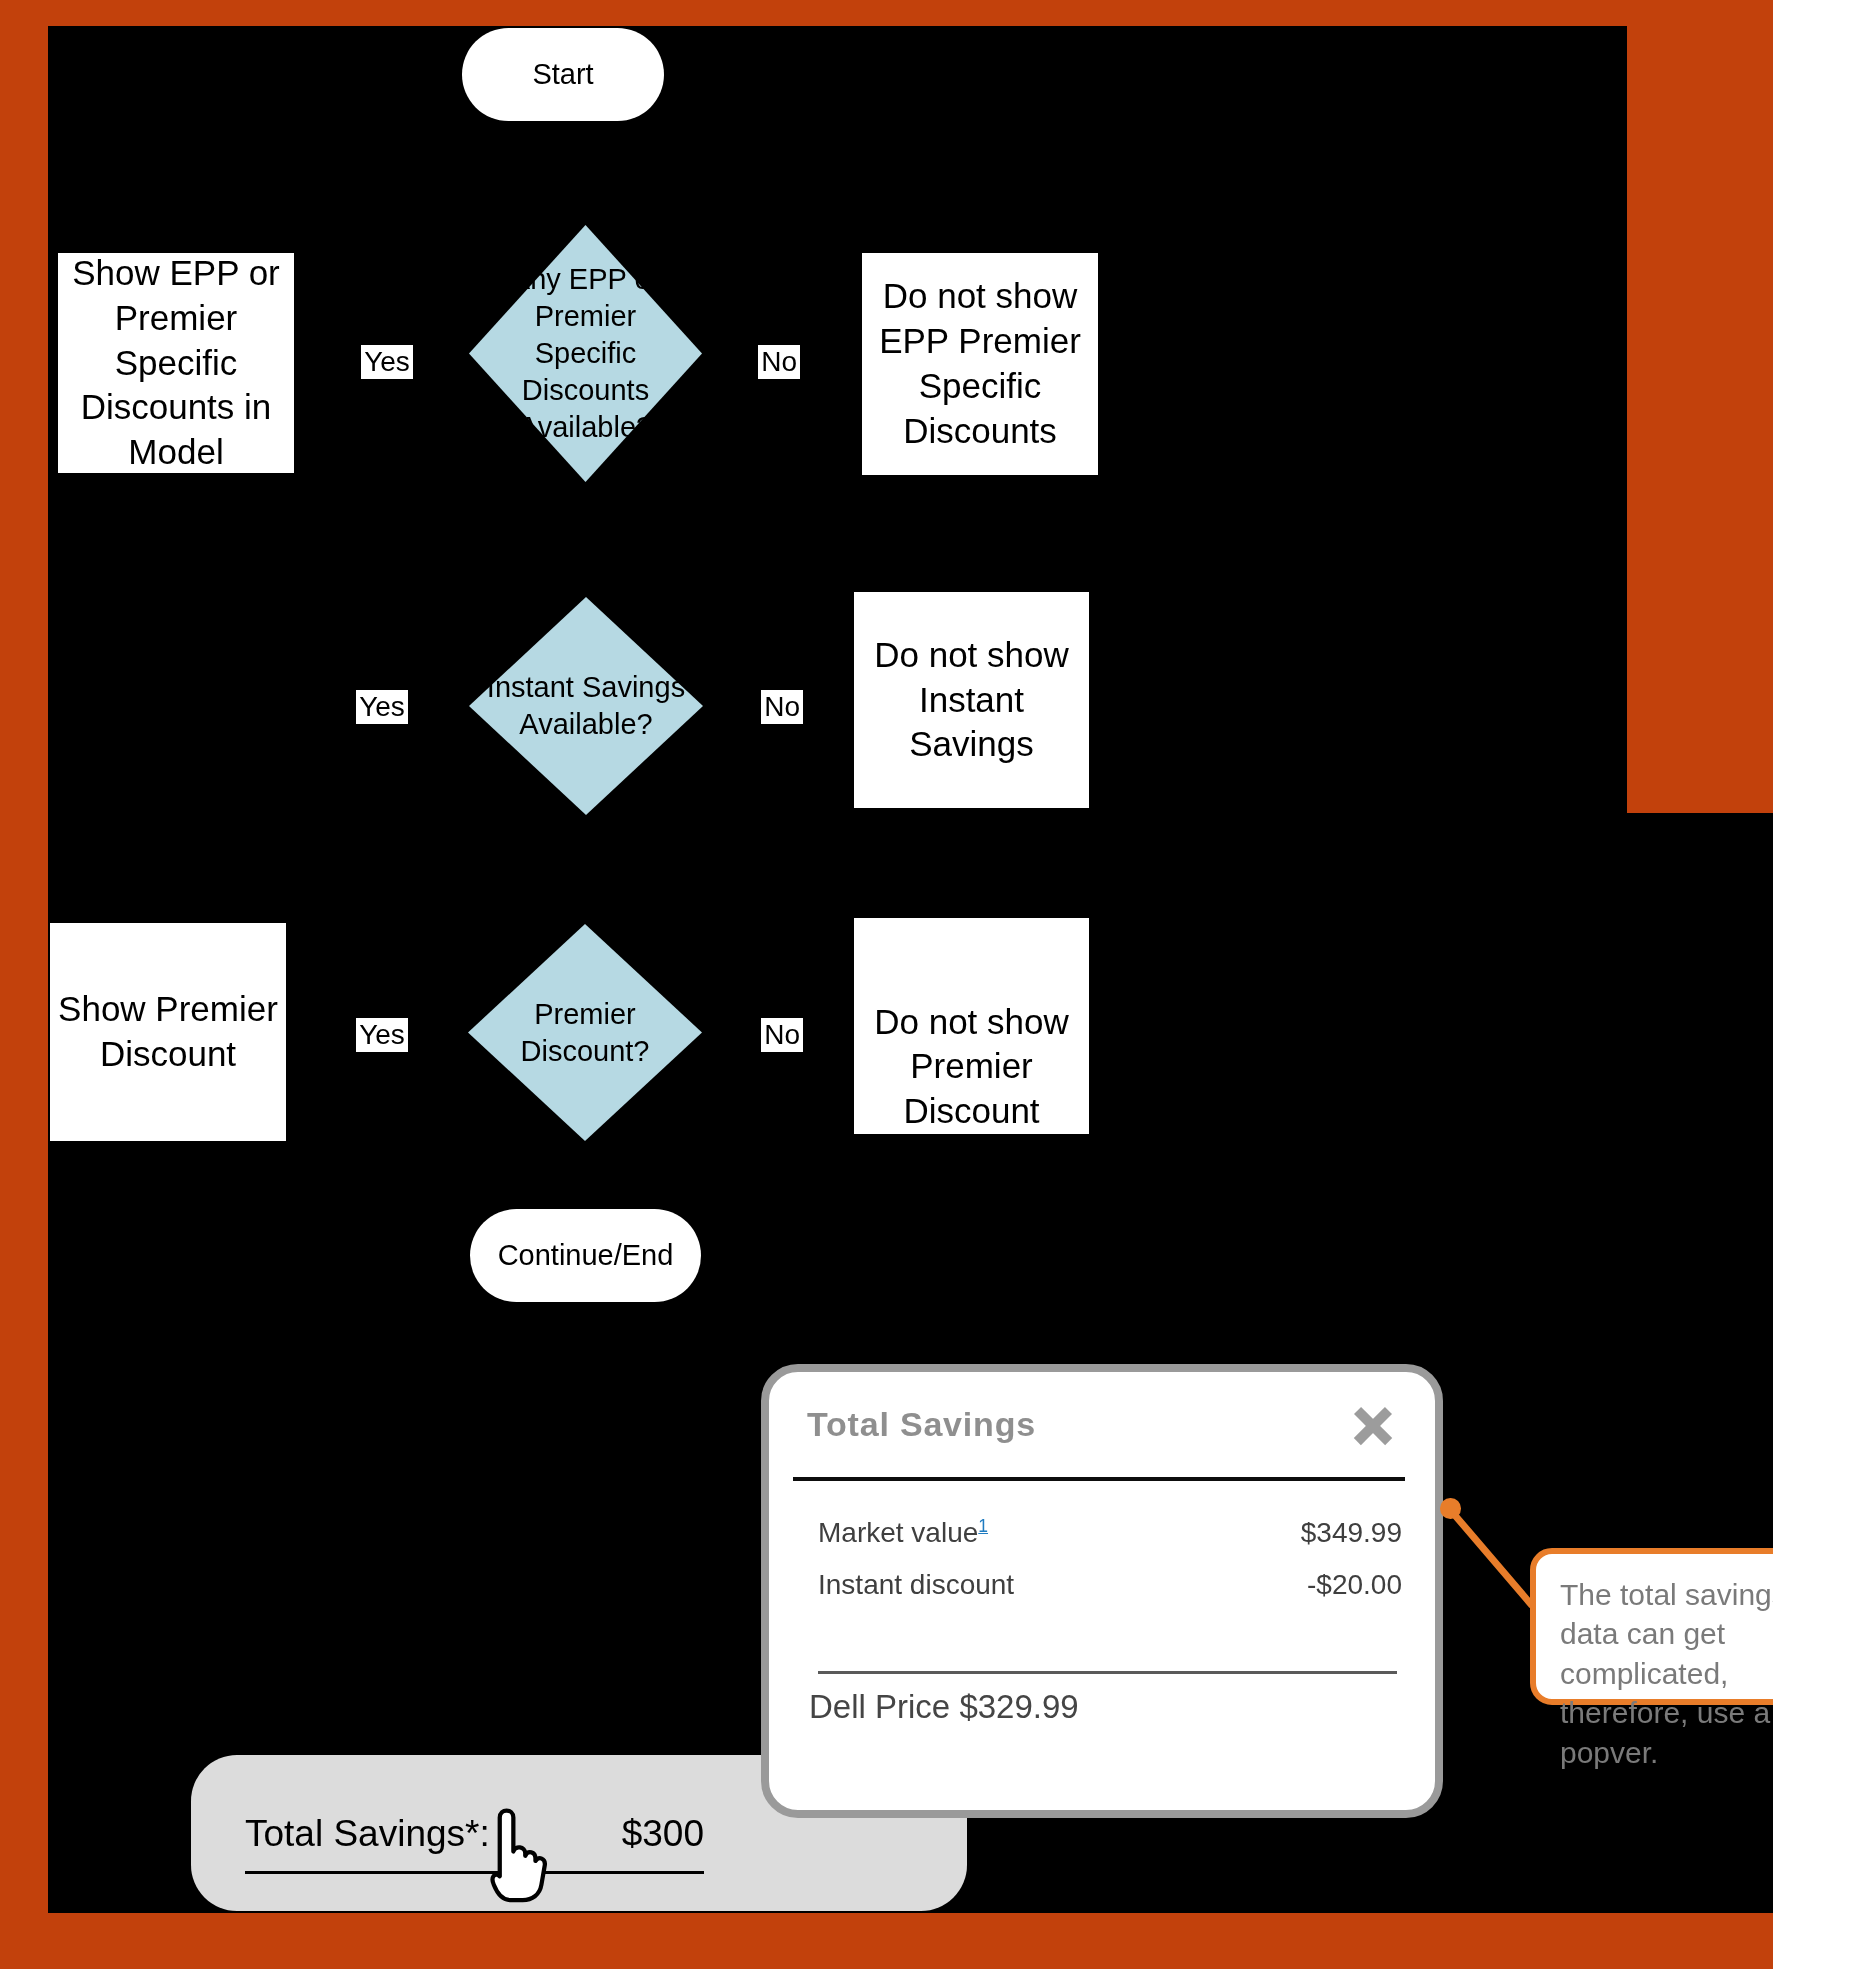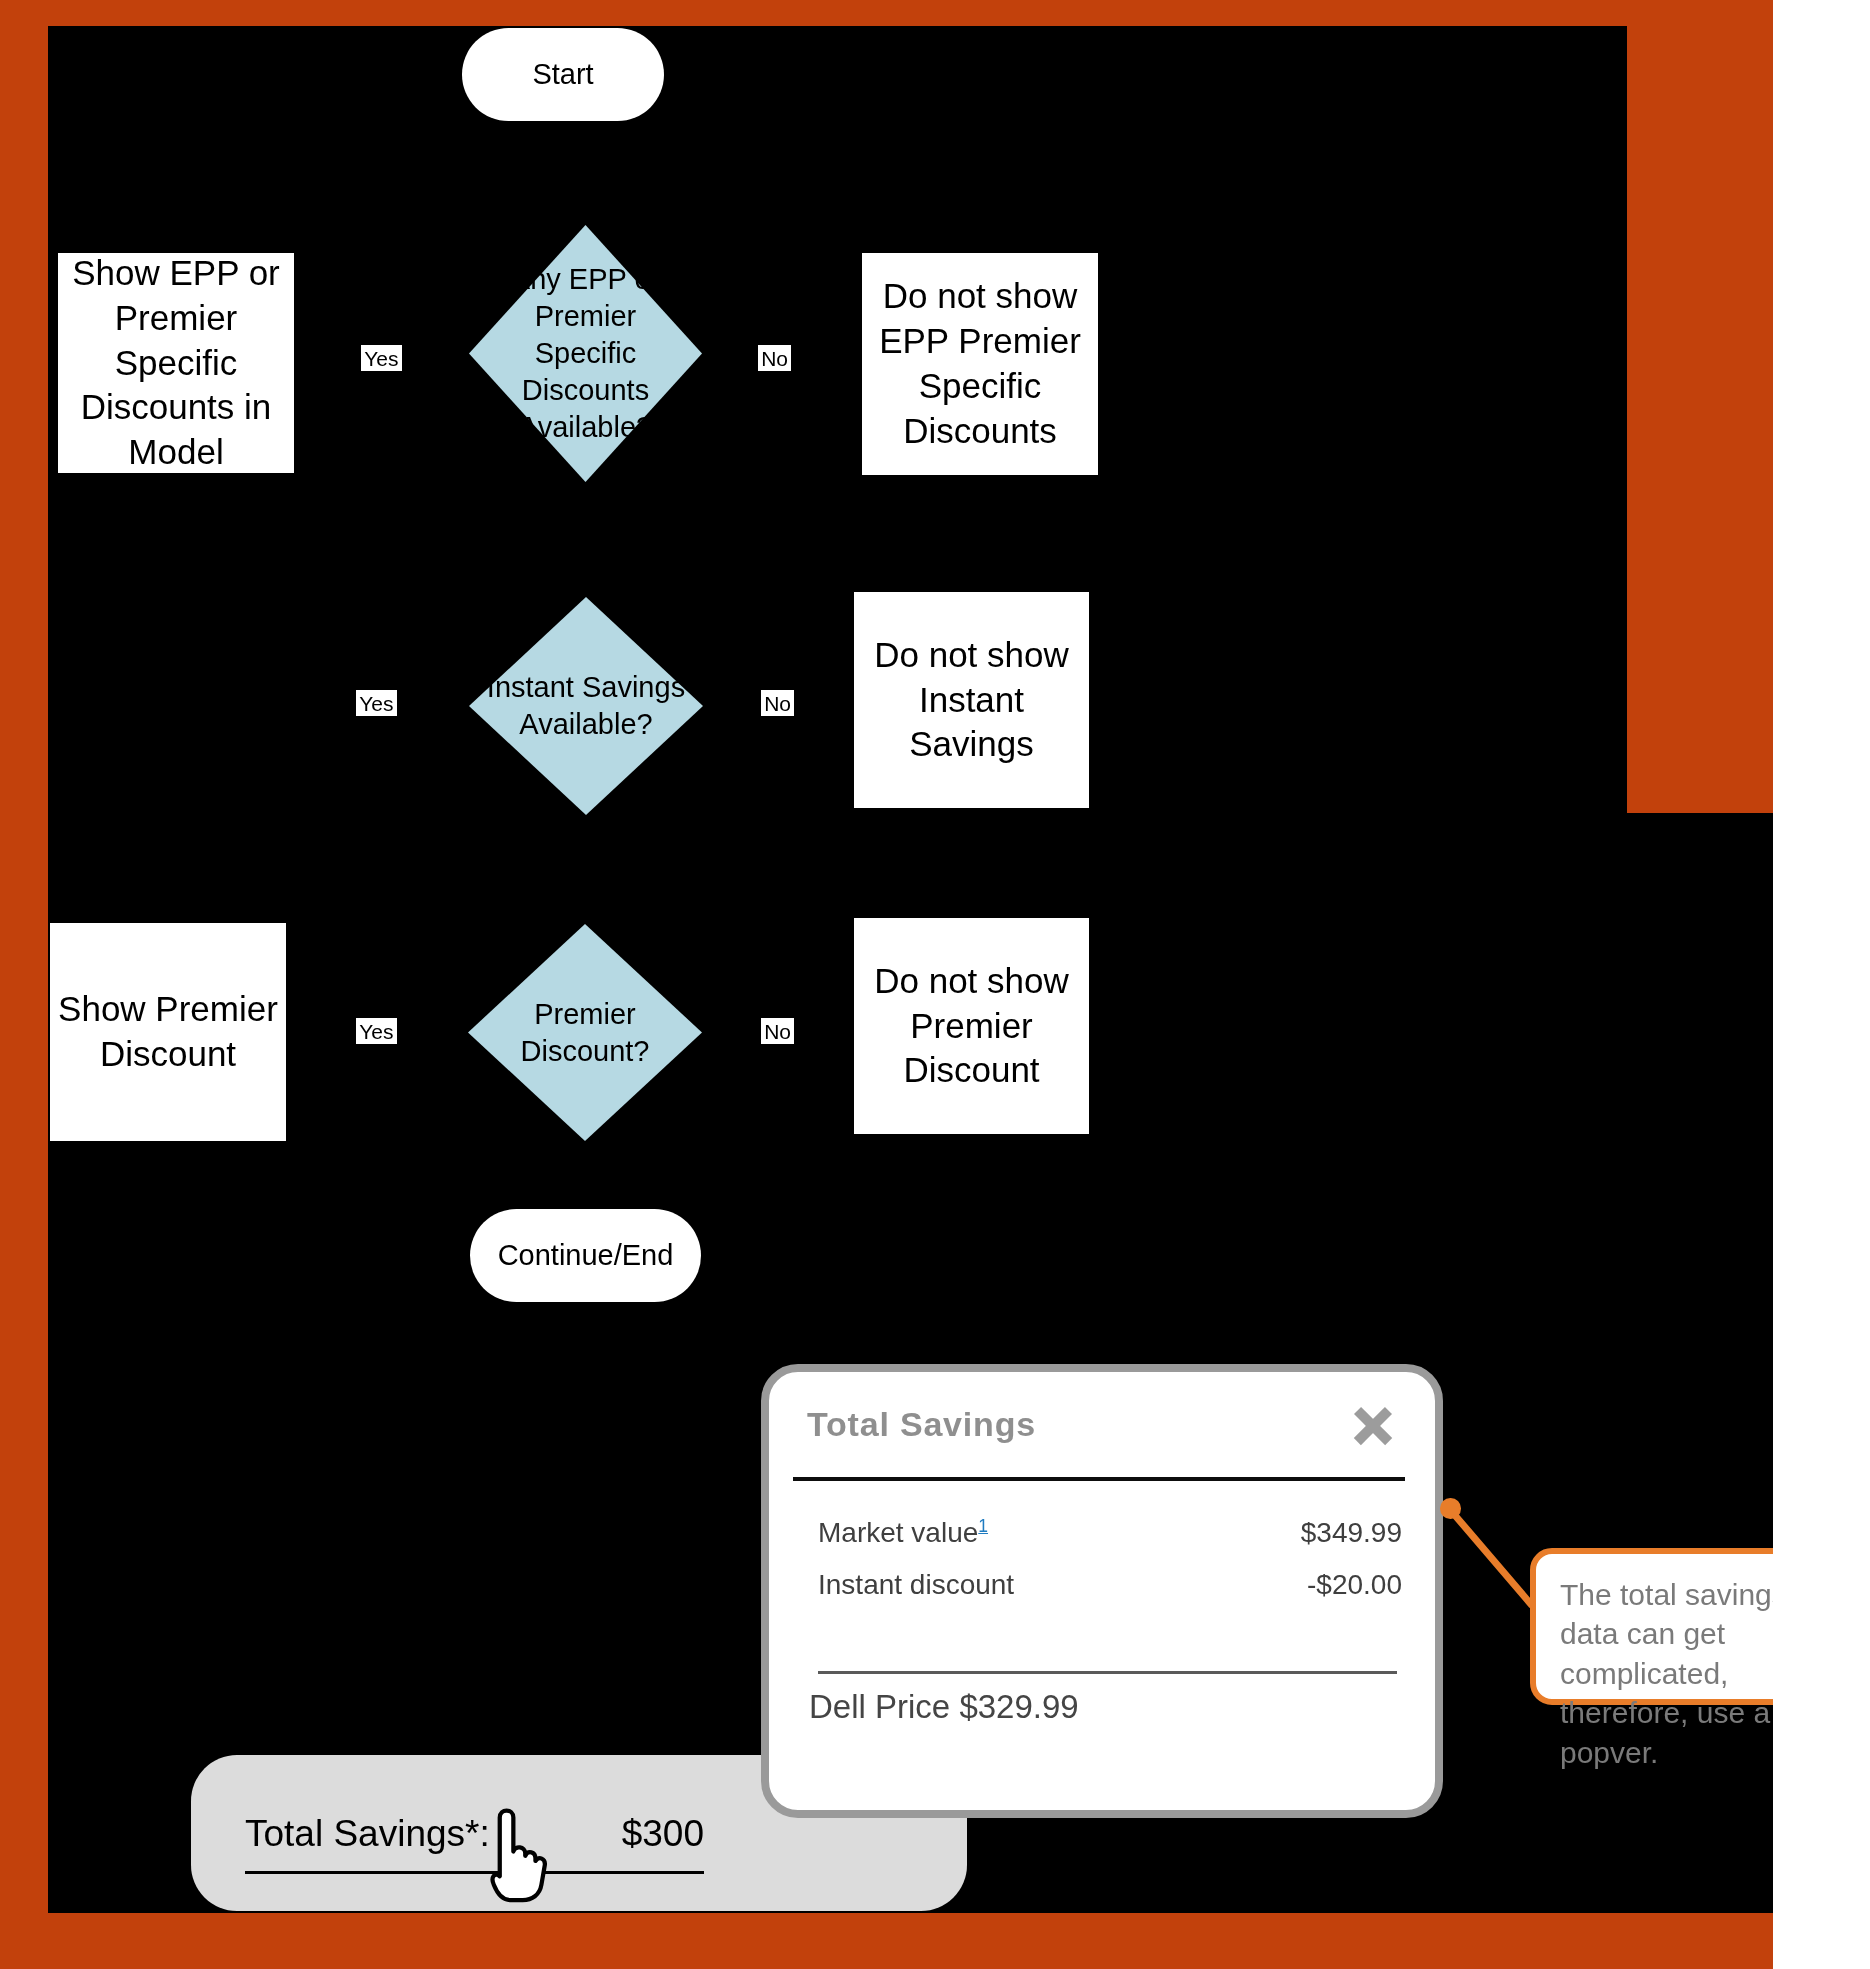--- a/index.html
+++ b/index.html
@@ -13,21 +13,21 @@
   
   .pill{position:absolute;background:#fff;border-radius:793px;display:flex;align-items:center;justify-content:center;
         color:#000;font-size:29px;}
   .box{position:absolute;background:#fff;display:flex;align-items:center;justify-content:center;text-align:center;
        color:#000;font-size:35px;line-height:1.28;}
   .dwrap{position:absolute;}
   .diamond{position:absolute;inset:0;background:#B6D9E3;
            clip-path:polygon(50% 0,100% 50%,50% 100%,0 50%);}
   .dtext{position:absolute;left:50%;top:50%;transform:translate(-50%,-50%);
          text-align:center;color:#000;font-size:29px;line-height:1.28;}
-  .tag{position:absolute;background:#fff;color:#000;font-size:21px;line-height:1.1;padding:1.6px 3.2px;}
+  .tag{position:absolute;background:#fff;color:#000;font-size:28px;line-height:1.1;padding:1.6px 3.2px;}
 
   
   .popover{position:absolute;left:761px;top:1364px;width:682px;height:454px;background:#fff;
            border:8.7px solid #9A9A9A;border-radius:37px;box-sizing:border-box;}
   .pop-title{position:absolute;left:38px;top:33px;font-size:34px;font-weight:bold;color:#8F8F8F;letter-spacing:0.8px;}
   .close-x{position:absolute;right:41px;top:33px;width:41px;height:41px;cursor:pointer;}
   .close-x span{position:absolute;left:-1.6px;top:16px;width:44px;height:10.3px;background:#9C9C9C;}
   .close-x span:first-child{transform:rotate(45deg);}
   .close-x span:last-child{transform:rotate(-45deg);}
   .pop-div1{position:absolute;left:24px;right:30px;top:105px;height:4px;background:#0d0d0d;}
@@ -100,21 +100,21 @@
   <div class="tag" style="left:356px;top:1018px;">
     <span>Yes</span>
   </div>
   <div class="dwrap" style="left:468px;top:924px;width:234px;height:217px;">
     <div class="diamond"></div>
     <div class="dtext" style="width:167px;">Premier Discount?</div>
   </div>
   <div class="tag" style="left:761px;top:1018px;">
     <span>No</span>
   </div>
-  <div class="box" style="left:854px;top:918px;width:235px;height:216px;">
+  <div class="box" style="left:854px;top:918px;width:235px;height:216px;align-items:flex-end;">
     <span>Do not show Premier Discount</span>
   </div>
 
   <div class="pill" style="left:470px;top:1209px;width:231px;height:93px;">
     <span>Continue/End</span>
   </div>
 
   <div class="savings-bar"></div>
   <div class="savings-link">
     <span>Total Savings*:</span>

